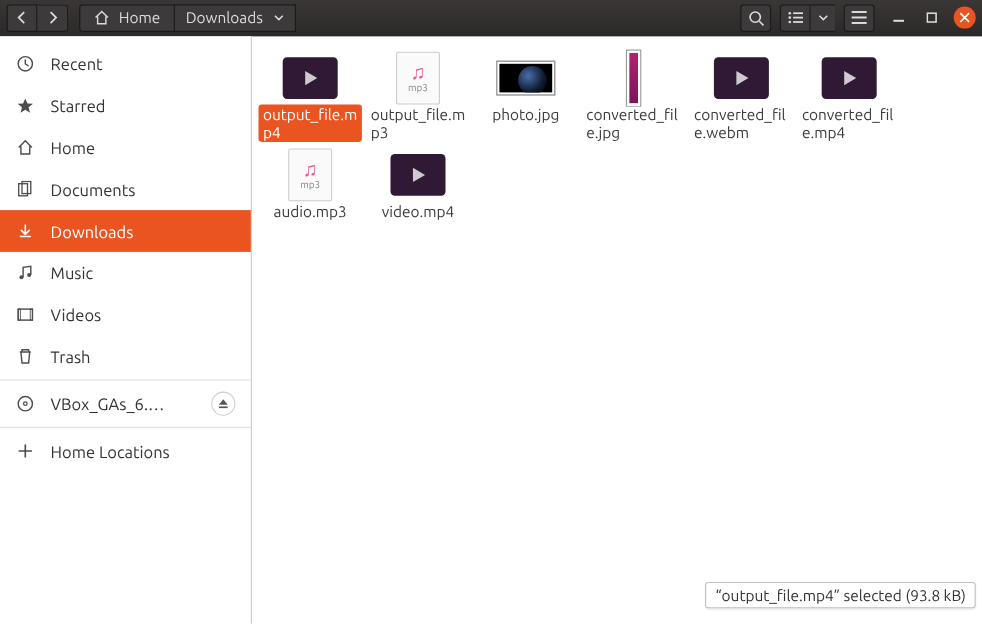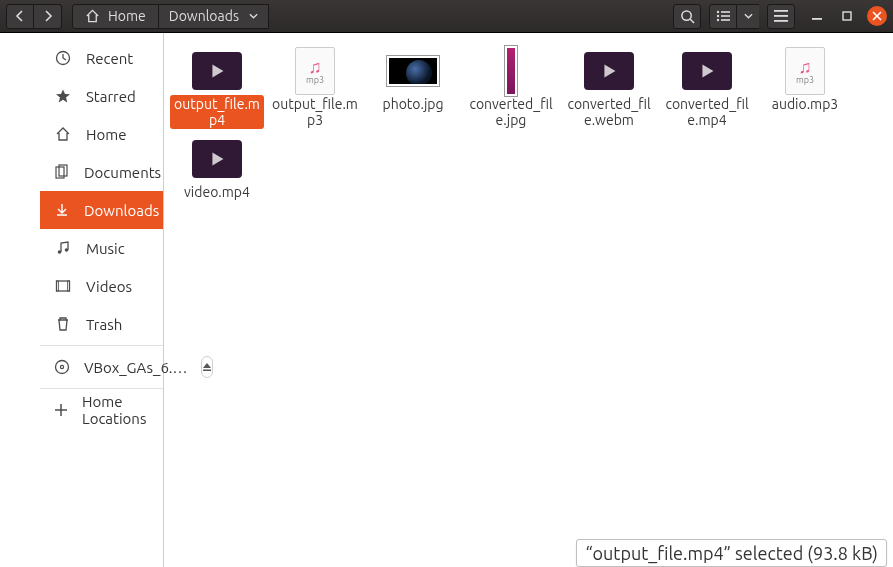--- a/index.html
+++ b/index.html
@@ -25,50 +25,50 @@
   .ctrl-group .hb-btn:nth-child(2){border-radius:0;border-left:none;border-right:none;}
   .ctrl-group .hb-btn:nth-child(3){width:22px;border-top-left-radius:0;border-bottom-left-radius:0;}
   .ctrl-group .hb-btn:first-child{border-top-right-radius:0;border-bottom-right-radius:0;}
   .hamburger{margin-left:4px;}
   .win-group{margin-left:8px;gap:10px;align-items:center;}
   .win-btn{width:20px;height:20px;border-radius:10px;display:flex;align-items:center;justify-content:center;
            color:#ddd;cursor:pointer;}
   .win-btn.close{background:var(--closebtn);color:#fff;}
   
   .main{display:flex;height:534px;}
-  .sidebar{width:164px;border-right:1px solid #cfcdca;background:var(--sidebar);display:flex;flex-direction:column;padding-top:6px;padding-left:40px;}
+  .sidebar{width:229px;border-right:1px solid #cfcdca;background:var(--sidebar);display:flex;flex-direction:column;padding-top:6px;}
   .sb-item{height:38px;display:flex;align-items:center;gap:14px;padding:0 14px;font-size:15px;color:#333;cursor:pointer;}
   .sb-item .ico{width:18px;display:flex;justify-content:center;color:#4d4d4d;}
   .sb-item.active{background:var(--orange);color:#fff;}
   .sb-item.active .ico{color:#fff;}
   .sb-divider{height:1px;background:var(--divider);margin:2px 0;}
   .sb-eject{margin-left:auto;width:22px;height:22px;border:1px solid #d0cecb;border-radius:11px;display:flex;
             align-items:center;justify-content:center;color:#555;font-size:11px;}
   
   .content{flex:1;position:relative;overflow:hidden;}
   .grid{display:flex;flex-wrap:wrap;align-content:flex-start;gap:0px 0px;padding:12px 0 0 4px;}
   .file{width:98px;display:flex;flex-direction:column;align-items:center;cursor:pointer;padding:4px 0;}
   .file .thumb{width:52px;height:44px;display:flex;align-items:center;justify-content:center;position:relative;}
-  .file .label{font-size:14px;line-height:16px;text-align:center;max-width:94px;word-break:break-word;
+  .file .label{font-size:14px;line-height:16px;max-width:94px;word-break:break-word;
                padding:1px 4px;border-radius:3px;margin-top:2px;}
   .file.selected .label{background:var(--orange);color:#fff;}
   
   .thumb-video{width:50px;height:38px;background:#301934;border-radius:4px;display:flex;align-items:center;justify-content:center;}
   .thumb-video svg{width:22px;height:22px;}
   .thumb-audio{width:40px;height:48px;background:#fafafa;border:1px solid #ccc;border-radius:2px;display:flex;
                flex-direction:column;align-items:center;justify-content:center;gap:0px;}
   .thumb-audio .mus{color:#e75c8d;font-size:18px;line-height:18px;}
   .thumb-audio .cap{font-size:9px;color:#888;}
   .thumb-image{width:60px;height:30px;background:#000;border:2px solid #fff;box-shadow:0 0 0 1px #999;position:relative;overflow:hidden;}
   .thumb-image .earth{position:absolute;width:26px;height:26px;border-radius:50%;background:radial-gradient(circle at 35% 35%,#4a6ea8,#0c1a2e 60%,#000);top:2px;left:17px;}
   .thumb-strip{width:12px;height:50px;background:linear-gradient(#b32070,#7a165b);border:2px solid #fff;box-shadow:0 0 0 1px #999;}
   .thumb-strip.magenta{background:linear-gradient(#a01560,#6d0f47);}
   
-  .statusbar{position:absolute;right:6px;bottom:0;border:1px solid var(--status-border);border-radius:3px;
-             background:#fff;padding:3px 8px;font-size:18px;color:#333;box-shadow:0 1px 2px rgba(0,0,0,0.08);}
+  .statusbar{position:absolute;right:6px;bottom:14px;border:1px solid var(--status-border);border-radius:3px;
+             background:#fff;padding:3px 8px;font-size:14px;color:#333;box-shadow:0 1px 2px rgba(0,0,0,0.08);}
 </style>
 </head>
 <body>
 
 <div class="headerbar">
   <div class="nav-group">
     <div class="hb-btn sq">
       <svg width="10" height="12" viewBox="0 0 10 12">
           <path d="M7 1 L2 6 L7 11" fill="none" stroke="currentColor" stroke-width="1.6"></path>
         </svg>

